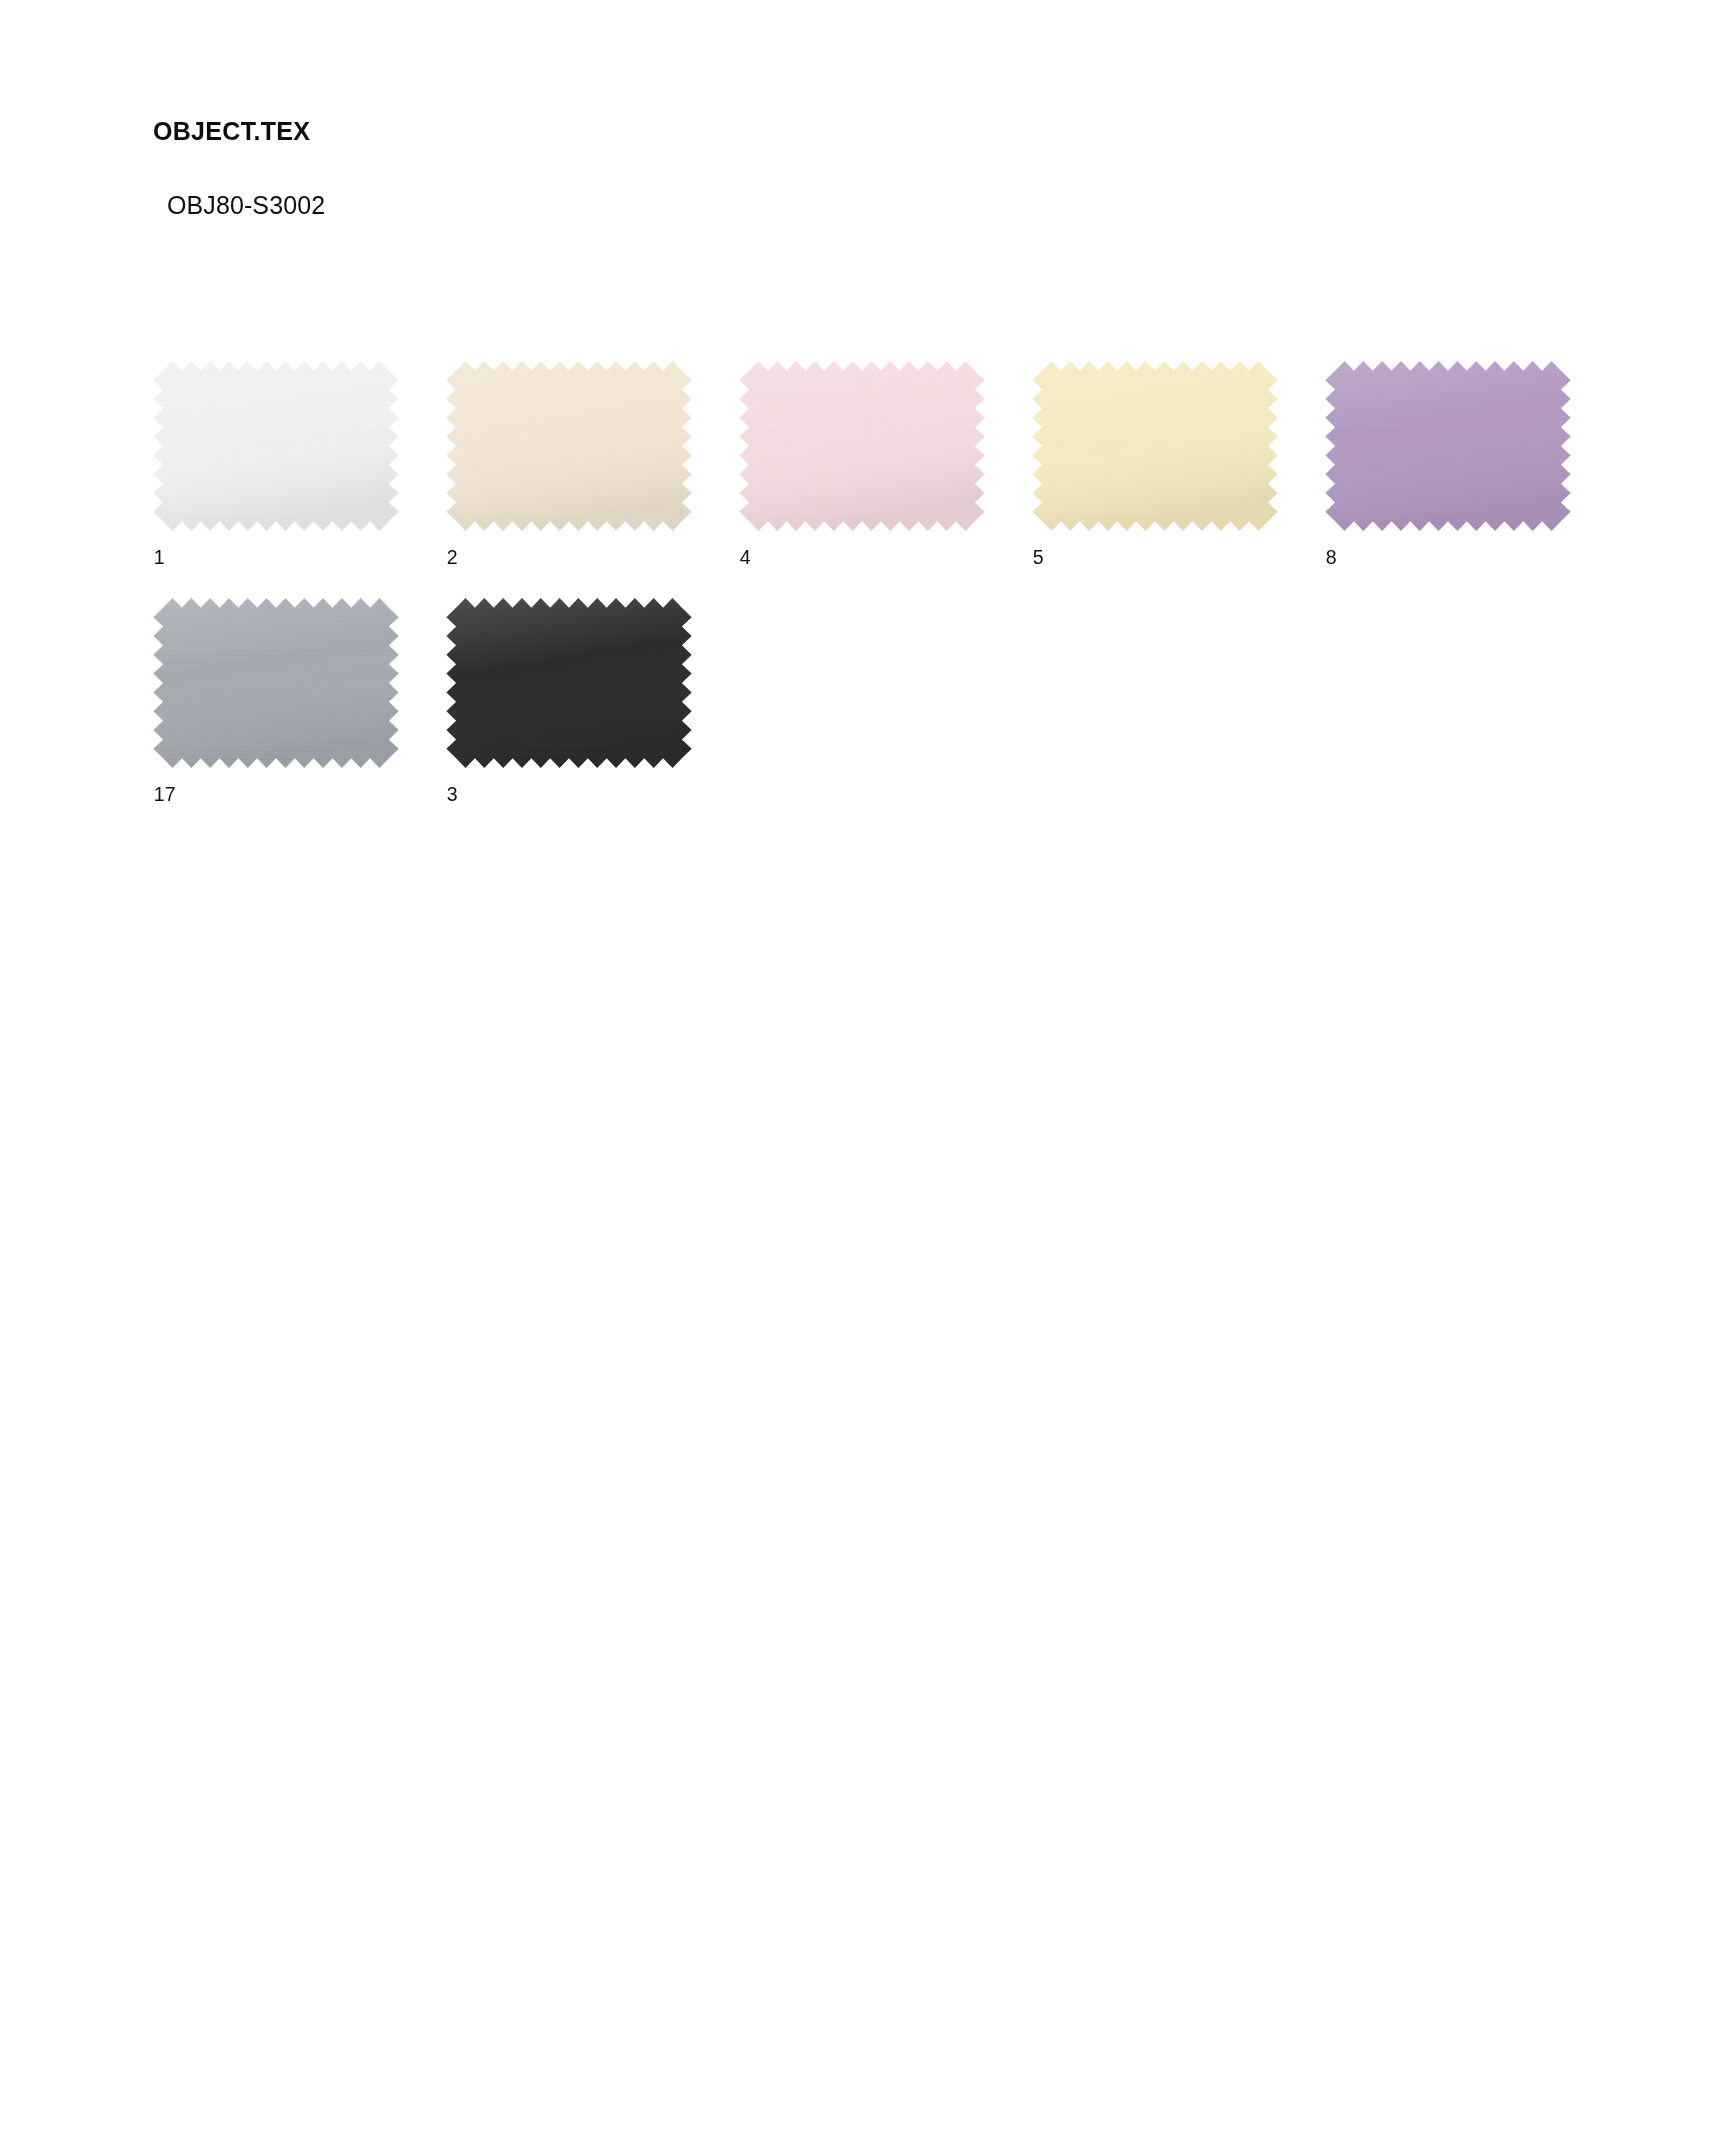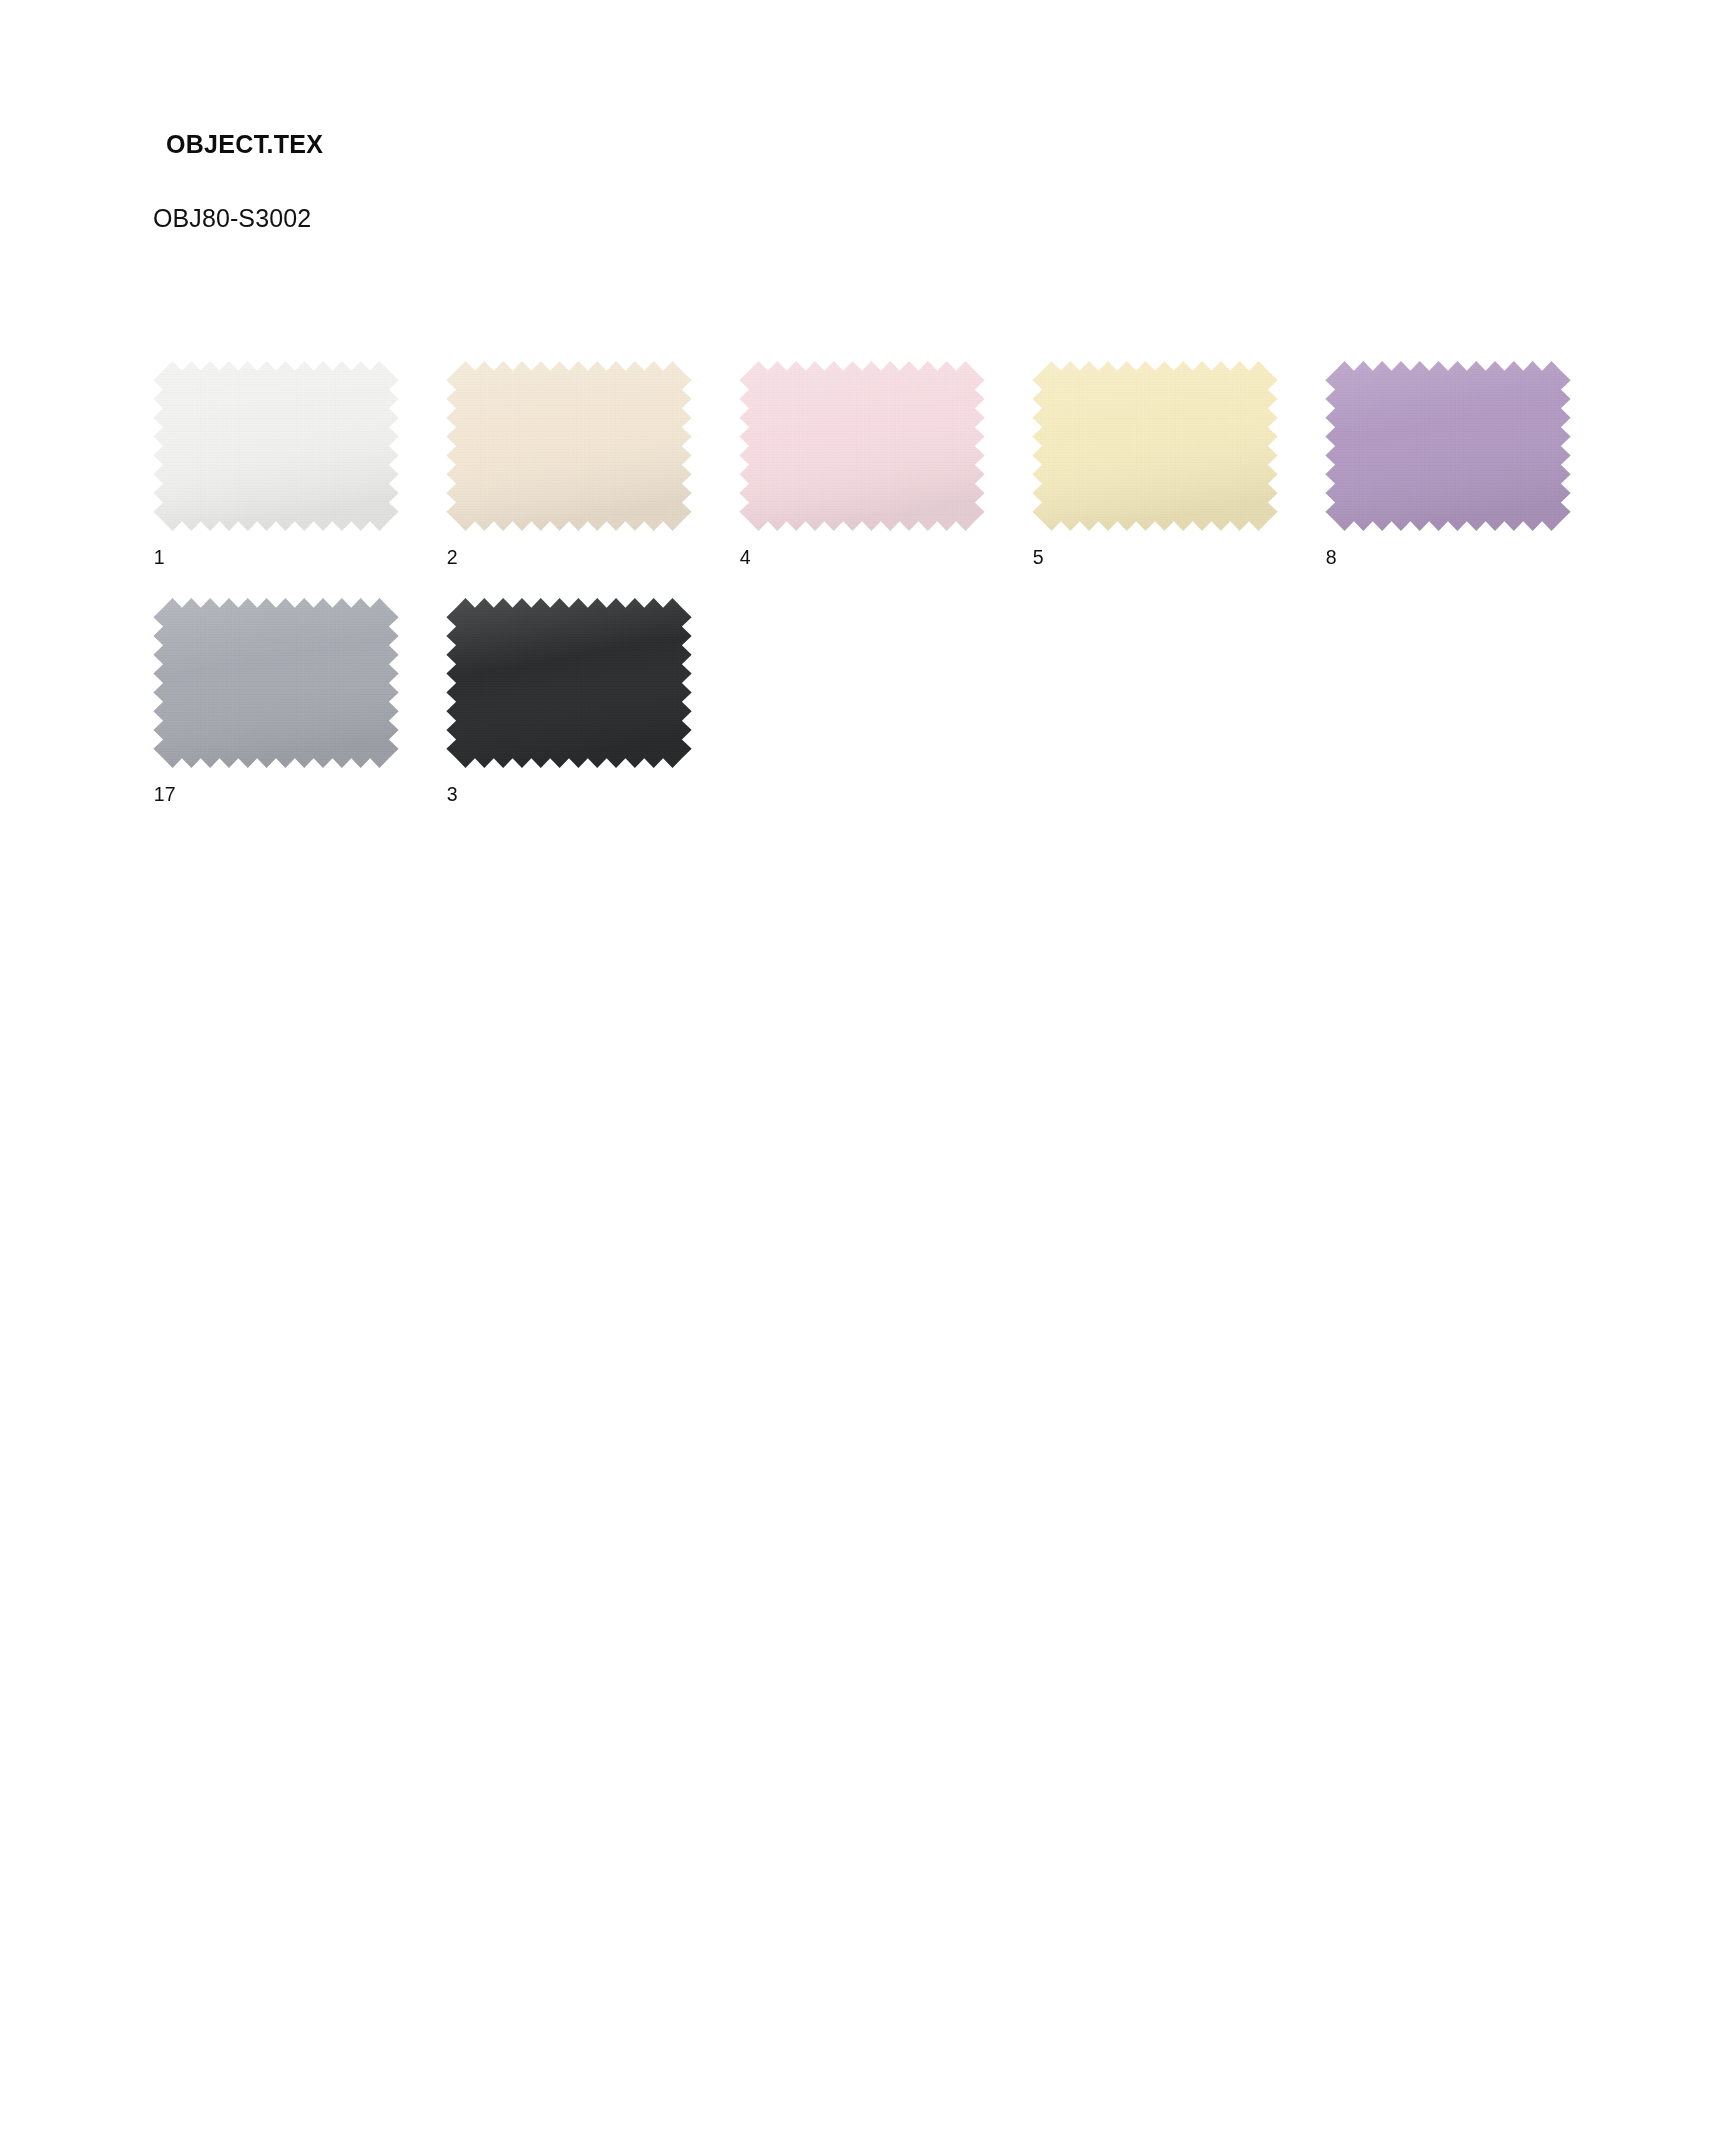--- a/index.html
+++ b/index.html
@@ -28,29 +28,29 @@
     position: absolute;
     left: 153px;
     top: 116px;
     width: 1430px;
   }
   .brand-title {
     font-size: 25px;
     font-weight: 700;
     letter-spacing: 0.3px;
     line-height: 1.2;
-    margin: 13px;
+    margin: 0;
     color: #0d0d0d;
   }
   .doc-code {
     font-size: 25px;
     font-weight: 400;
     letter-spacing: 0.1px;
     line-height: 1.2;
-    margin: 0;
+    margin: 14px;
     margin-top: 44px;
     color: #111111;
   }
 
   
   .swatch-grid {
     position: absolute;
     left: 153px;
     top: 361px;
     width: 1489px;

